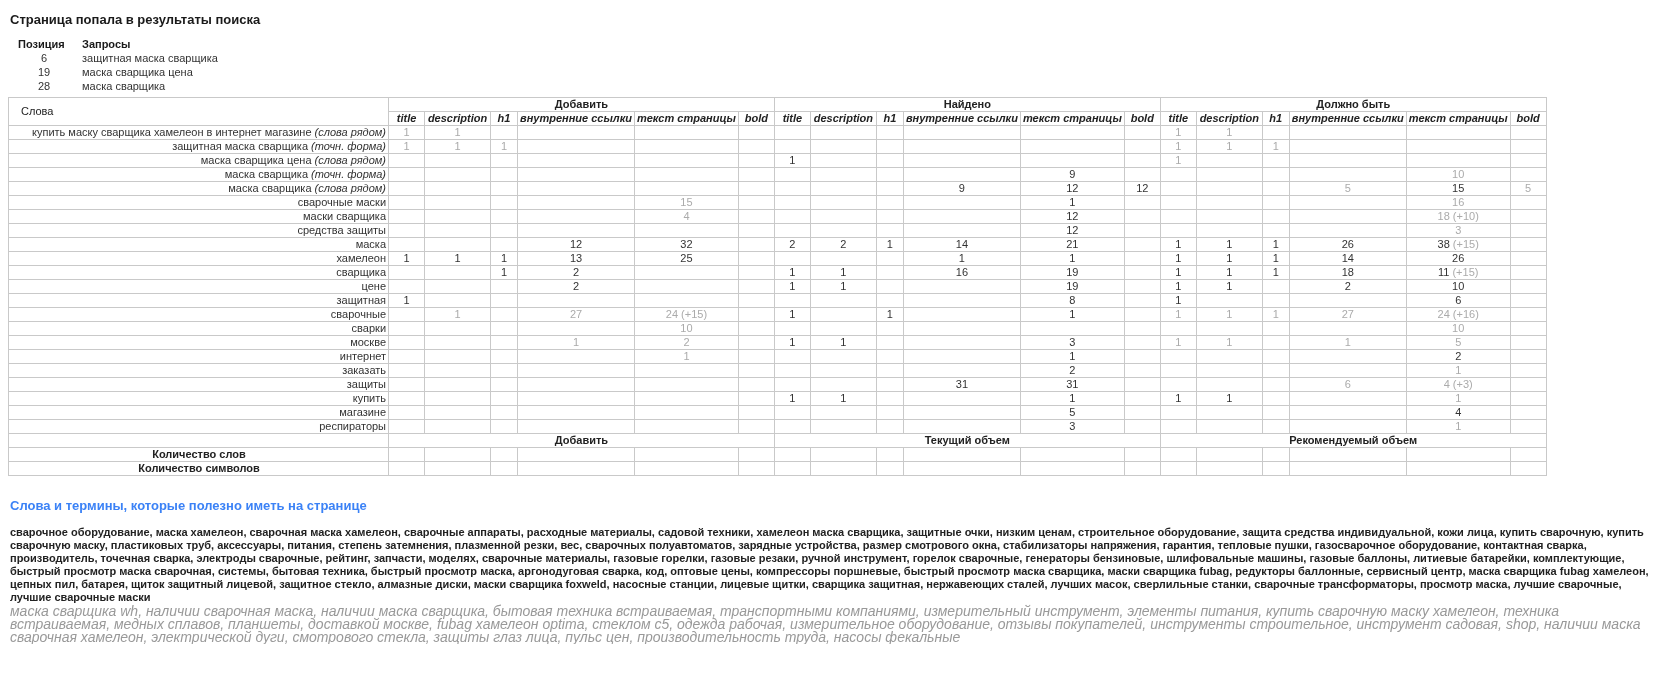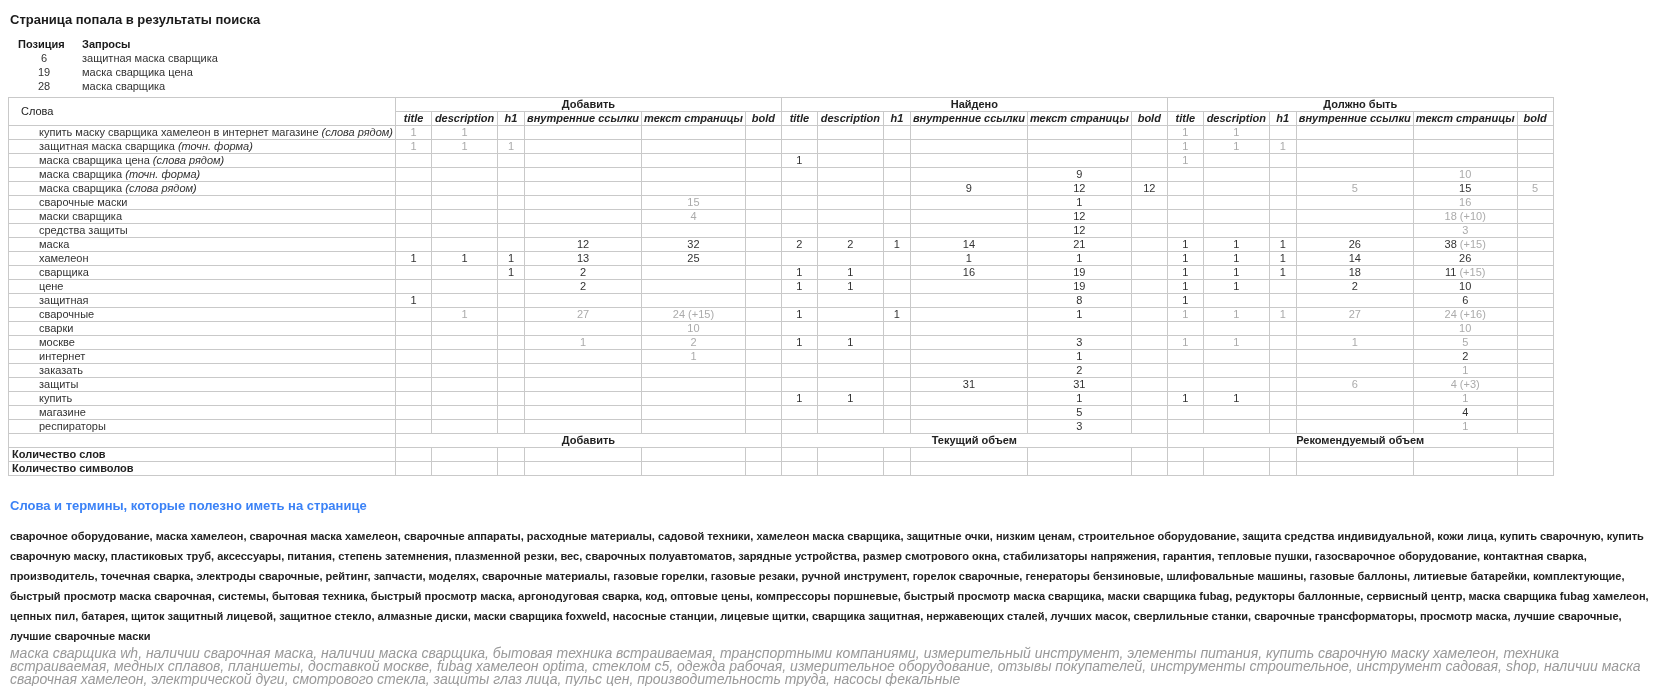--- a/index.html
+++ b/index.html
@@ -15,30 +15,30 @@
   .controls a.active{color:#333;}
   .controls a.muted{color:#999;}
   .controls a.help{color:#666;}
   .controls .br{color:#999;}
   table.main{border-collapse:collapse;table-layout:fixed;margin:4px 0 0 8px;font-size:11px;}
   table.main th,table.main td{border:1px solid #c9c9c9;padding:0 2px;height:13px;line-height:13px;
     overflow:hidden;white-space:nowrap;font-weight:normal;}
   table.main .group-h{font-weight:bold;text-align:center;color:#222;}
   table.main .sub-h{font-weight:bold;font-style:italic;text-align:center;color:#222;}
   table.main .words-h{text-align:left;padding-left:12px;color:#222;}
-  table.main td.lab{text-align:left;padding-left:30px;color:#333;margin-left:40px;}
+  table.main td.lab{text-align:right;padding-left:23px;color:#333;margin-left:40px;}
   table.main td.lab i{font-style:italic;}
   table.main td.num{text-align:center;color:#333;}
   table.main td.m{color:#ababab;}
   table.main .paren{color:#ababab;}
   table.main td.sum{font-weight:bold;text-align:center;color:#222;}
-  table.main td.flab{font-weight:bold;text-align:left;padding-left:3px;color:#222;margin-left:40px;}
+  table.main td.flab{font-weight:bold;text-align:center;padding-left:3px;color:#222;margin-left:40px;}
   .terms{margin:22px 10px 0 10px;}
   .h2{font-size:13px;font-weight:bold;color:#3b82f6;margin-bottom:13px;}
-  .terms-bold{font-size:11px;font-weight:bold;color:#222;line-height:20px;}
+  .terms-bold{font-size:11px;font-weight:bold;color:#222;line-height:13px;}
   .terms-italic{font-size:14px;font-style:italic;color:#999;line-height:13px;margin-top:1px;}
 </style>
 </head>
 <body>
 
 <div>
 
   <div class="h-top">Страница попала в результаты поиска</div>
 
   <table class="serp">

